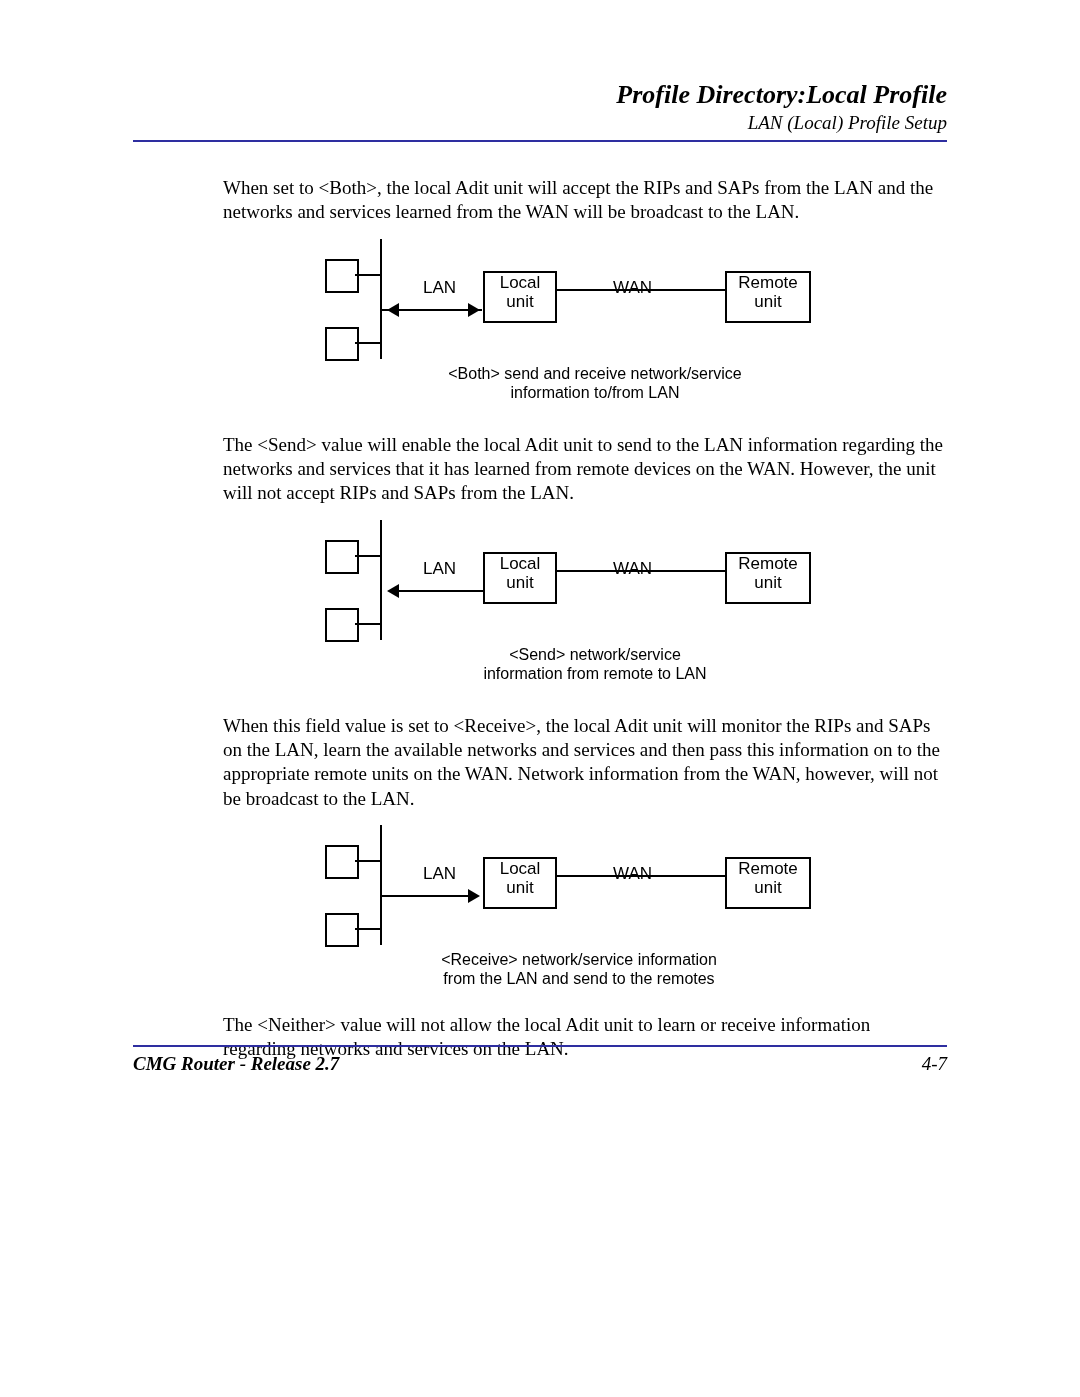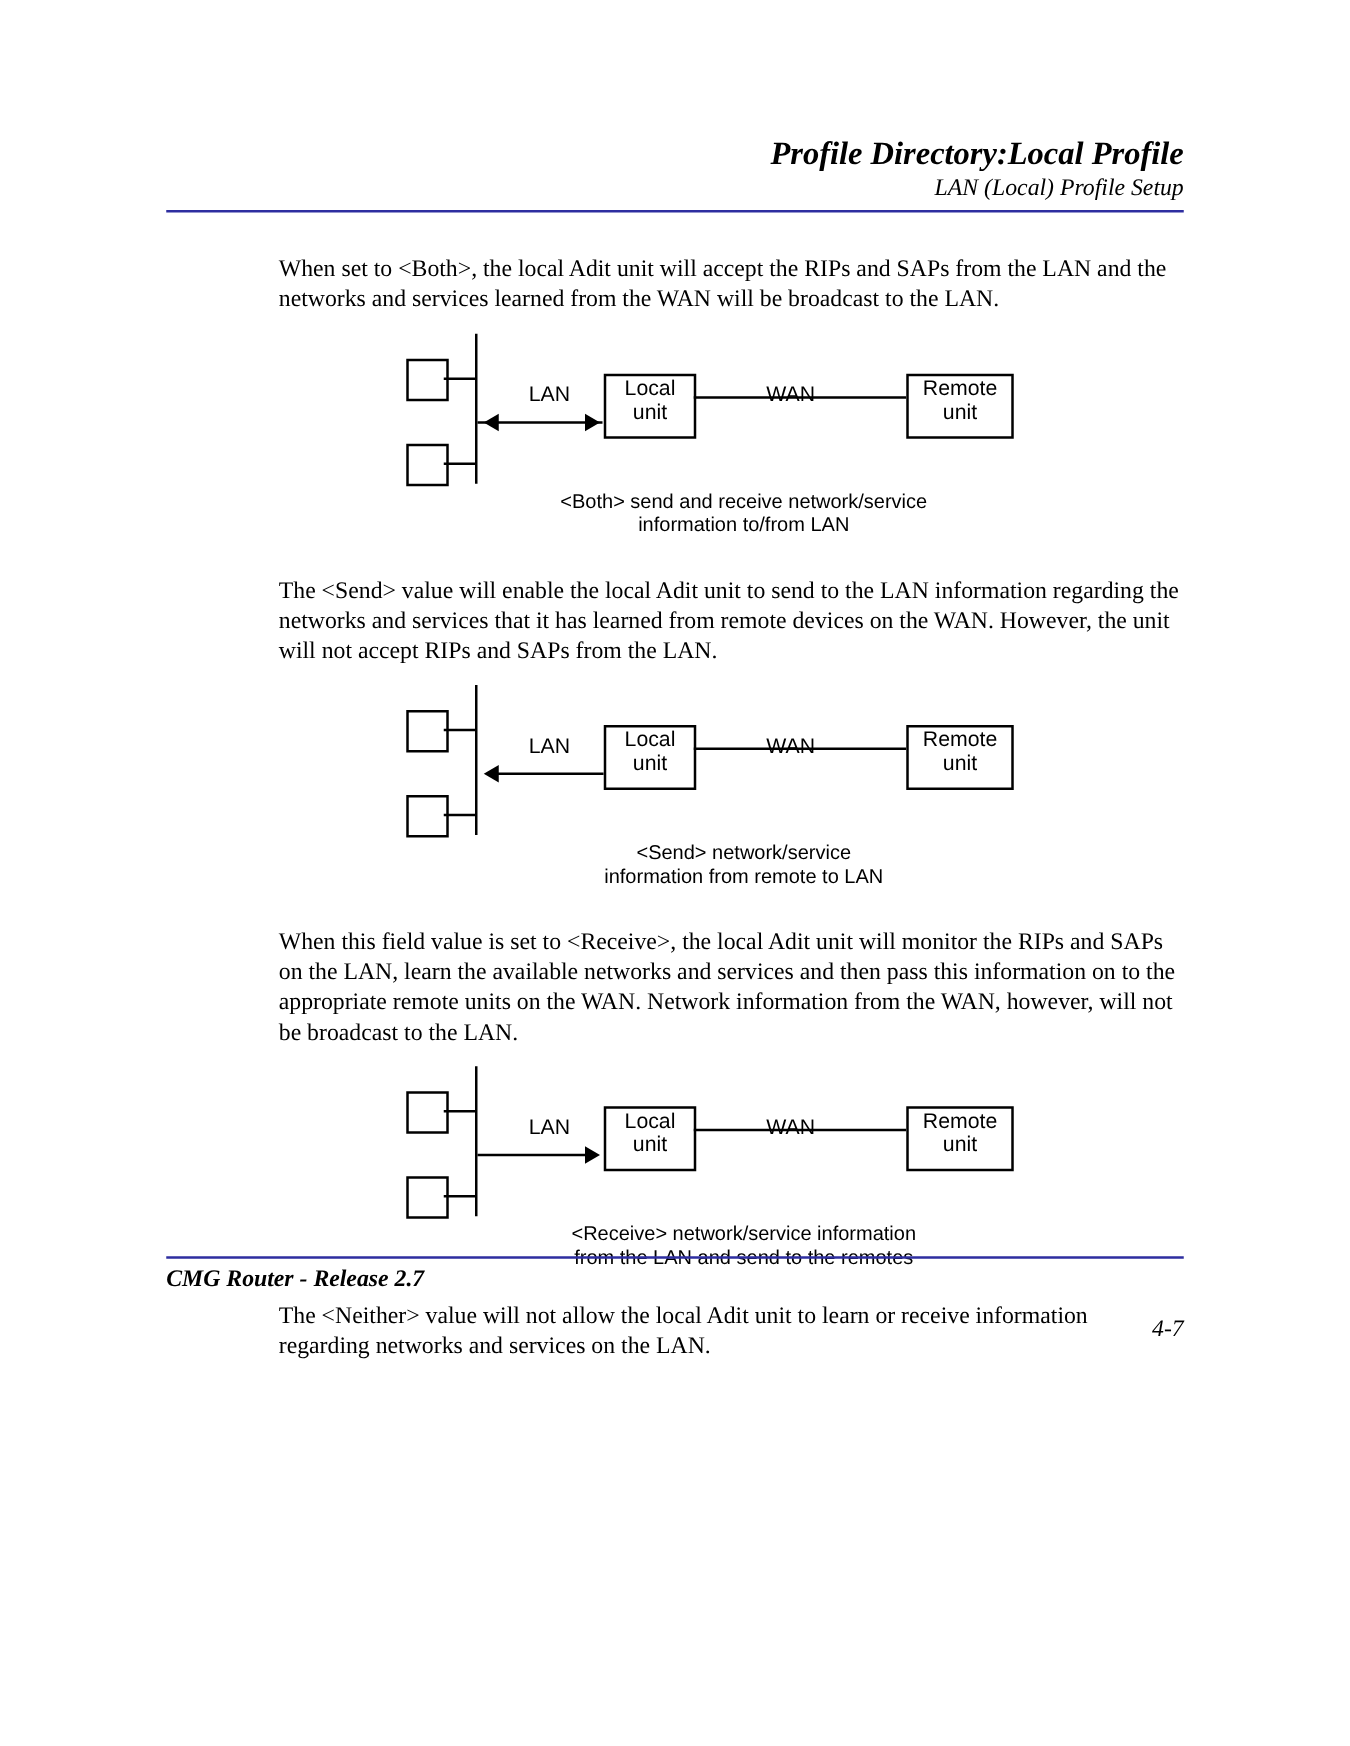--- a/index.html
+++ b/index.html
@@ -6,21 +6,21 @@
     margin: 0;
     padding: 0;
     background: #fff;
     font-family: "Times New Roman", Times, serif;
     color: #000;
     width: 1080px;
     height: 1397px;
     position: relative;
   }
   .page {
-    padding: 108px 133px 0 133px;
+    padding: 80px 133px 0 133px;
     box-sizing: border-box;
   }
   .header {
     text-align: right;
     margin-bottom: 6px;
   }
   .header-title {
     font-size: 26px;
     font-weight: bold;
     font-style: italic;
@@ -123,21 +123,20 @@
   .footer-row {
     display: flex;
     justify-content: space-between;
     font-size: 19px;
     font-style: italic;
     font-weight: bold;
   }
   .footer-right {
     font-style: italic;
     font-weight: normal;
-    margin-top: 40px;
   }
 </style>
 </head>
 <body>
 
 <div class="page">
   <div class="header">
     <div class="header-title">Profile Directory:Local Profile</div>
     <div class="header-sub">LAN (Local) Profile Setup</div>
   </div>
@@ -240,21 +239,21 @@
         </div>
 
         <div class="hline" style="left:230px; top:50px; width:170px;"></div>
         <div class="dlabel" style="left:288px; top:38px;">WAN</div>
 
         <div class="box" style="left:400px; top:32px; width:82px; height:48px;">
           <span>Remote</span>
           <span>unit</span>
         </div>
 
-        <div class="caption" style="left:100px; top:125px; width:340px;">
+        <div class="caption" style="left:84px; top:125px; width:340px;">
           <span>&lt;Receive&gt; network/service information</span><br>
           <span>from the LAN and send to the remotes</span>
         </div>
       </div>
     </div>
 
     <p class="para" style="margin-top:-6px;">
       <span>The </span><span class="bold">&lt;Neither&gt;</span><span> value will not allow the local Adit unit to learn or receive information regarding networks and services on the LAN.</span>
     </p>
 

